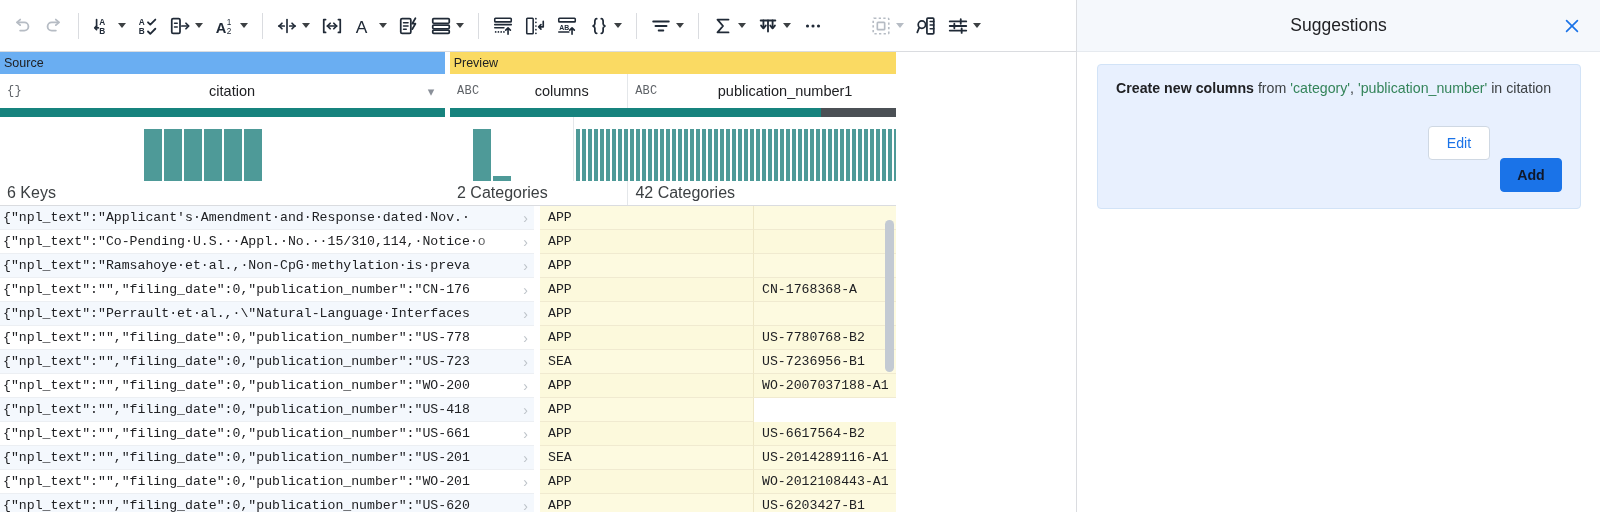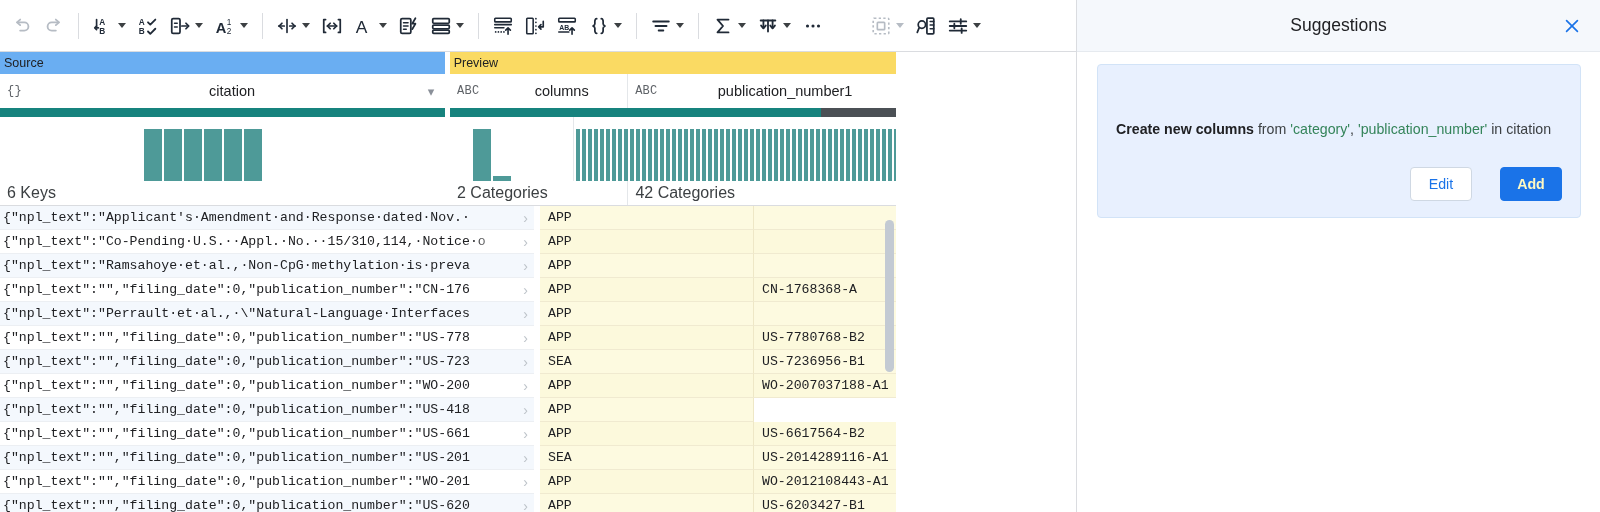--- a/index.html
+++ b/index.html
@@ -210,35 +210,35 @@
     overflow: hidden;
     background: #e8f0fe;
   }
   #sugg-card-head {
     background: #f4f8fe;
     padding: 14px 18px 13px 18px;
     font-size: 15.5px; font-weight: bold; color: #202124;
     border-bottom: 1px solid #e2ecf9;
   }
   #sugg-card-body { padding: 13px 18px 12px 18px; }
-  #sugg-desc { font-size: 14.2px; color: #3c4043; line-height: 1.52; margin-top: 41px; }
+  #sugg-desc { font-size: 14.2px; color: #3c4043; line-height: 1.52; }
   #sugg-desc .b { font-weight: bold; color: #202124; }
   #sugg-desc .g { color: #34845a; }
   #sugg-actions {
     display: flex; justify-content: flex-end;
-    gap: 28px; padding: 14px 18px 16px 18px;
+    gap: 10px; padding: 14px 18px 16px 18px;
   }
   .sbtn {
     min-width: 62px; height: 34px;
     border-radius: 4px; font-size: 14.2px;
     display: flex; align-items: center; justify-content: center;
     cursor: pointer; padding: 0 16px;
   }
   #btn-edit { background: #ffffff; color: #1a73e8; border: 1px solid #cfd8e3; }
-  #btn-add  { background: #1a73e8; color: #fef9c3; border: 1px solid #1a73e8; font-weight: bold; }
+  #btn-add  { background: #1a73e8; color: #0f172a; border: 1px solid #1a73e8; font-weight: bold; margin-top: 32px; }
 </style>
 </head>
 <body>
 
 <div id="app">
 
   <div id="toolbar">
 
     <div class="tb-group">
       <div class="tb-btn">

